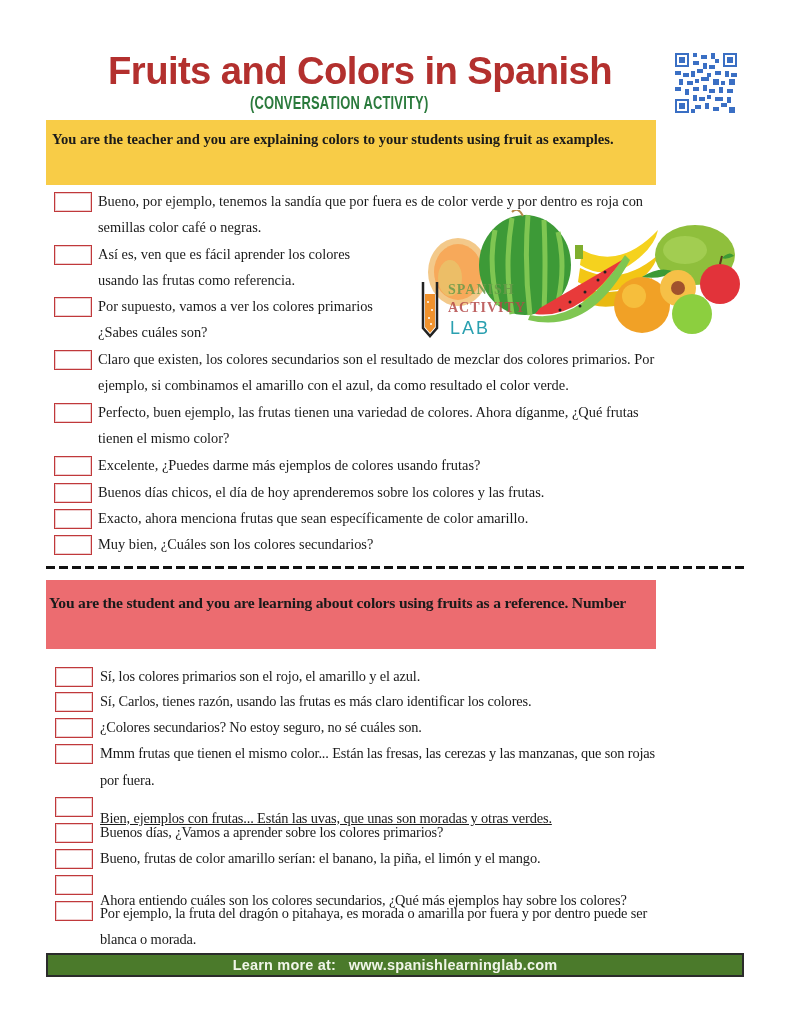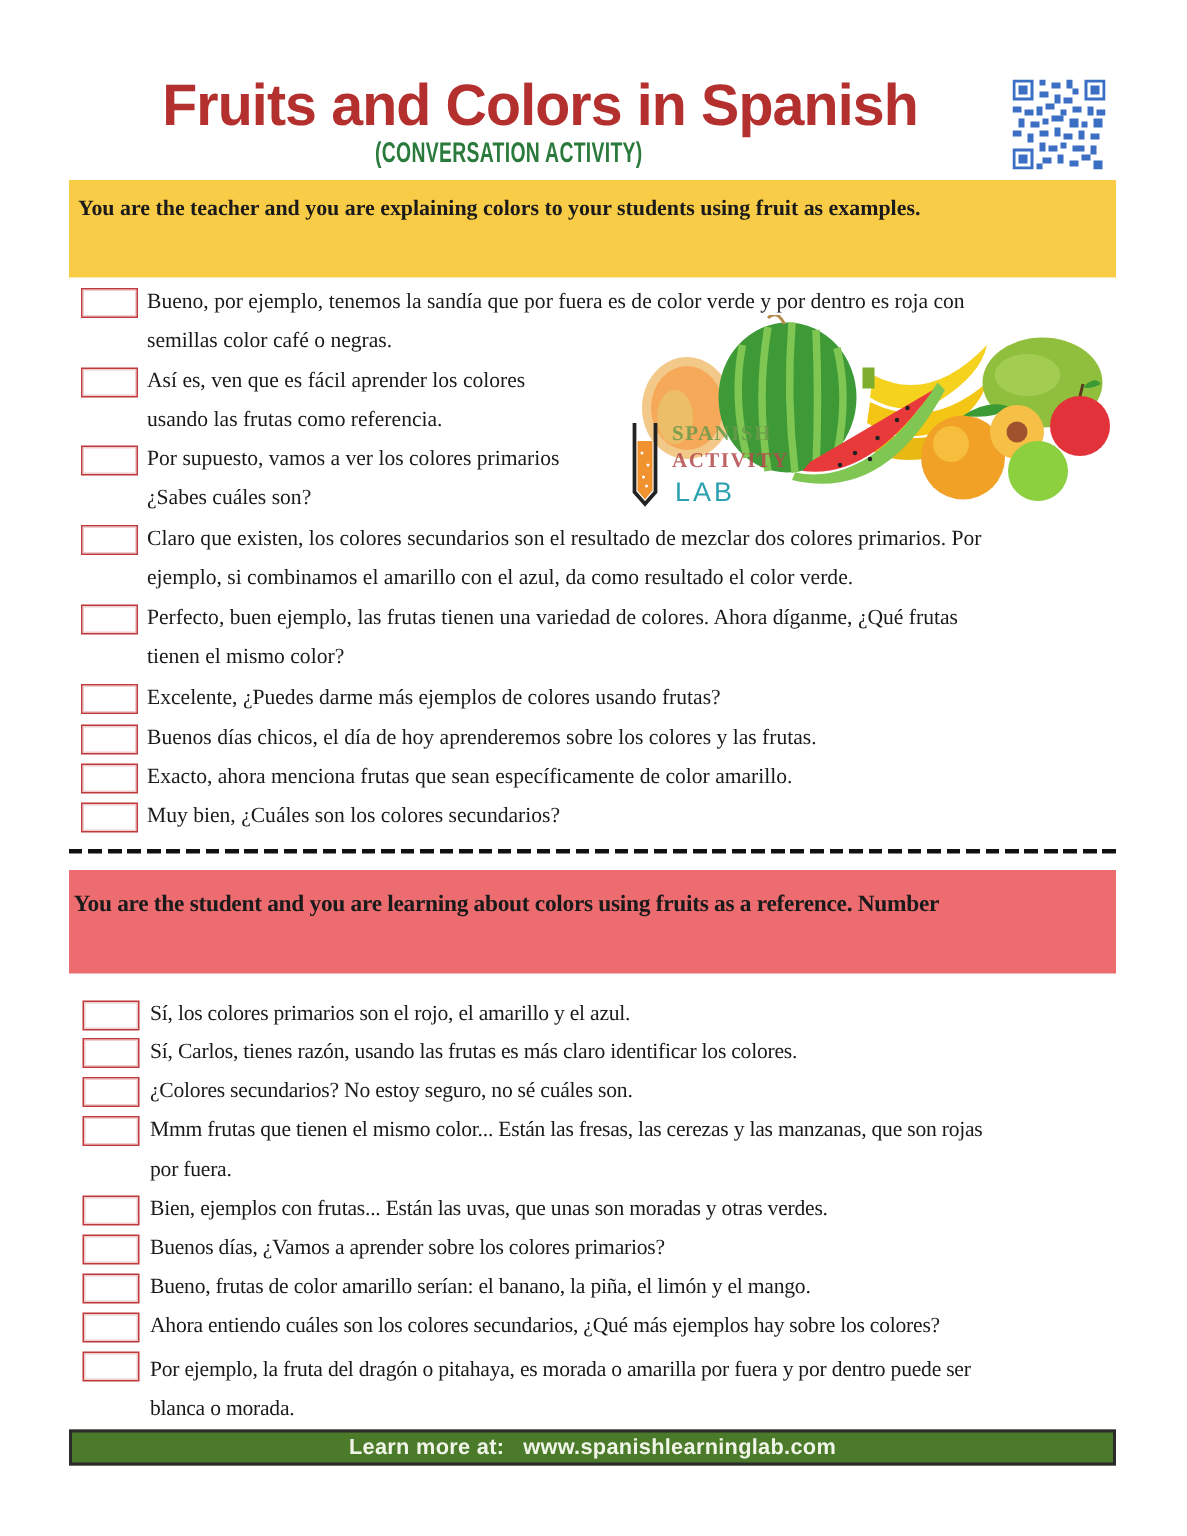--- a/index.html
+++ b/index.html
@@ -11,21 +11,21 @@
            font-family: "Liberation Sans", sans-serif; font-weight: 900;
            font-size: 39px; letter-spacing: -0.6px; line-height: 50px; white-space: nowrap;
            transform: scaleX(0.98); transform-origin: left top; }
   .subtitle { left: 250px; top: 92px; width: 280px;
               font-family: "Liberation Sans", sans-serif; font-weight: 700;
               font-size: 19px; line-height: 22px; white-space: nowrap;
               transform: scaleX(0.68); transform-origin: left top; letter-spacing: 0.3px; }
 
   .qr { left: 675px; top: 53px; width: 62px; height: 60px; }
 
-  .banner { left: 46px; width: 698px; box-sizing: border-box; font-weight: 700; }
+  .banner { left: 46px; width: 610px; box-sizing: border-box; font-weight: 700; }
   .banner-yellow { top: 120px; height: 65px; padding: 8px 0 0 6px; font-size: 14.6px; line-height: 23px; }
   .banner-red { top: 580px; height: 69px; padding: 13px 0 0 3px; font-size: 15.6px; line-height: 20px;
                 letter-spacing: -0.2px; }
   .banner div { white-space: nowrap; }
 
   .item { left: 54px; width: 700px; }
   .cb { position: absolute; left: 0; width: 36px; height: 18px; border: 1px solid #c0393b;
         box-shadow: inset 0 0 0 1px rgba(192,57,59,0.25); background: #fff; box-sizing: content-box; }
   .line { position: absolute; left: 44px; white-space: nowrap; font-size: 14.4px; line-height: 18px; text-align: right; }
   .student .line { left: 45px; letter-spacing: -0.15px; }
@@ -236,33 +236,33 @@
     <div class="cb"></div>
     <div class="line" style="top:0px;">¿Colores secundarios? No estoy seguro, no sé cuáles son.</div>
   </div>
   <div class="abs item" style="top:744px; left:55px;">
     <div class="cb"></div>
     <div class="line" style="top:0px;">Mmm frutas que tienen el mismo color... Están las fresas, las cerezas y las manzanas, que son rojas</div>
     <div class="line" style="top:27px;">por fuera.</div>
   </div>
   <div class="abs item" style="top:797px; left:55px;">
     <div class="cb"></div>
-    <div class="line" style="top:0px;">Bien, ejemplos con frutas...  Están las uvas, que unas son moradas y otras verdes.</div>
+    <div class="line" style="top:12px;text-decoration:underline;">Bien, ejemplos con frutas...  Están las uvas, que unas son moradas y otras verdes.</div>
   </div>
   <div class="abs item" style="top:823px; left:55px;">
     <div class="cb"></div>
     <div class="line" style="top:0px;">Buenos días, ¿Vamos a aprender sobre los colores primarios?</div>
   </div>
   <div class="abs item" style="top:849px; left:55px;">
     <div class="cb"></div>
     <div class="line" style="top:0px;">Bueno, frutas de color amarillo serían: el banano, la piña, el limón y el mango.</div>
   </div>
   <div class="abs item" style="top:875px; left:55px;">
     <div class="cb"></div>
-    <div class="line" style="top:0;">Ahora entiendo cuáles son los colores secundarios, ¿Qué más ejemplos hay sobre los colores?</div>
+    <div class="line" style="top:16px;">Ahora entiendo cuáles son los colores secundarios, ¿Qué más ejemplos hay sobre los colores?</div>
   </div>
   <div class="abs item" style="top:901px; left:55px;">
     <div class="cb"></div>
     <div class="line" style="top:3px;">Por ejemplo, la fruta del dragón o pitahaya, es morada o amarilla por fuera y por dentro puede ser</div>
     <div class="line" style="top:29px;">blanca o morada.</div>
   </div>
 </div>
 
 <div class="abs footer">
   <span>Learn more at:</span><span>   </span><a style="color:#f0f5e8; text-decoration:none;">www.spanishlearninglab.com</a>

